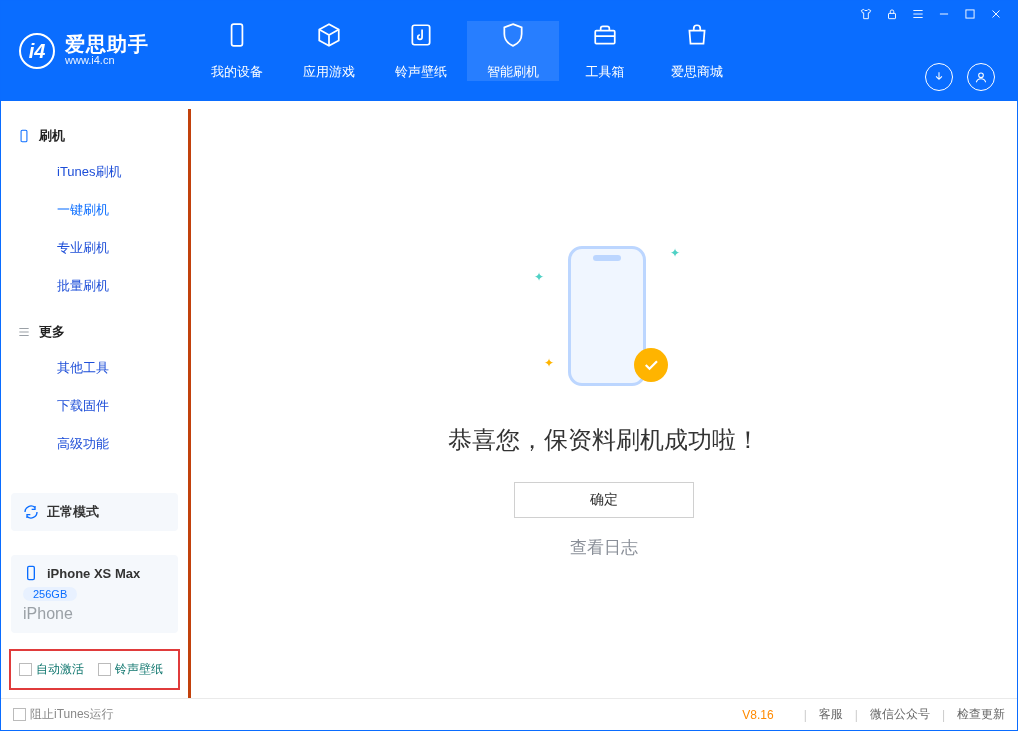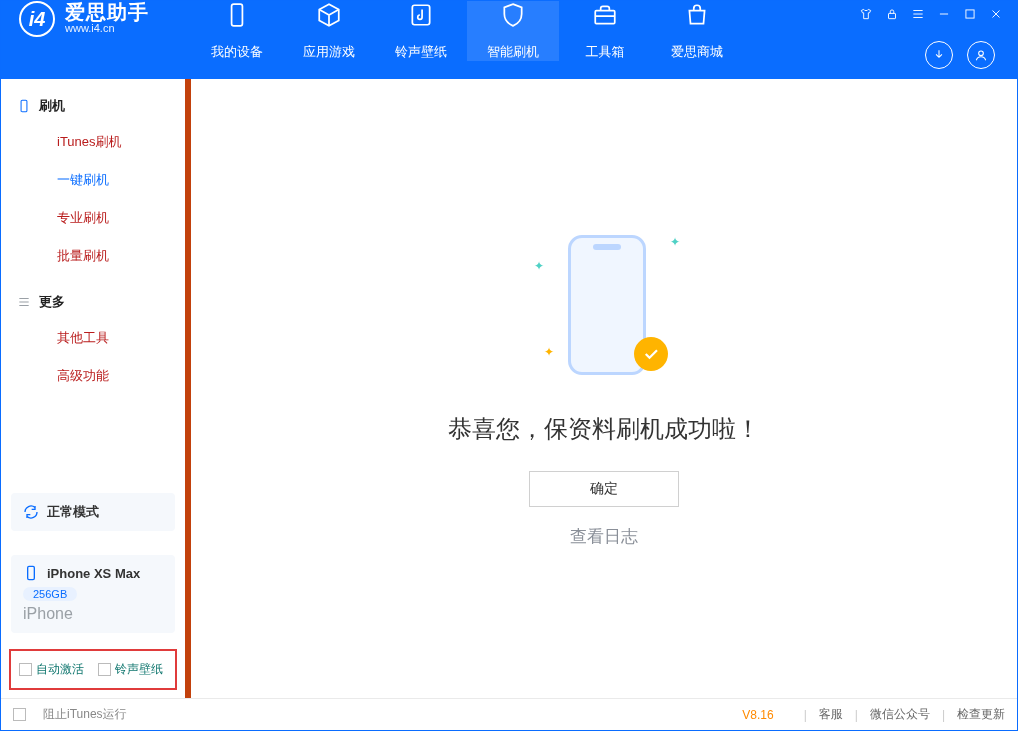--- a/index.html
+++ b/index.html
@@ -1,20 +1,20 @@
 <!DOCTYPE html>
 <html><head>
 <meta charset="utf-8">
 <style>
 * { margin: 0; padding: 0; box-sizing: border-box; font-family: "Microsoft YaHei", Arial, sans-serif; }
 body { background: #fff; }
 .window { width: 1018px; height: 731px; border: 1px solid #0a6cff; display: flex; flex-direction: column; background: #fff; }
 
 
-.header { height: 78px; background: linear-gradient(180deg,#0a6dff 0%,#0a6dff 100%); display: flex; align-items: flex-start; color: #fff; position: relative; }
+.header { height: 100px; background: linear-gradient(180deg,#0a6dff 0%,#0a6dff 100%); display: flex; align-items: center; color: #fff; position: relative; }
 .logo-block { display: flex; align-items: center; padding: 0 20px 0 18px; min-width: 190px; }
 .logo-mark { width: 36px; height: 36px; border: 2px solid #fff; border-radius: 50%; display: flex; align-items: center; justify-content: center; font-size: 20px; font-weight: 700; font-style: italic; margin-right: 10px; }
 .logo-text .cn { font-size: 20px; font-weight: 600; letter-spacing: 1px; line-height: 1; }
 .logo-text .url { font-size: 11px; opacity: .9; line-height: 1.2; }
 
 .nav { display: flex; }
 .nav-item { width: 92px; display: flex; flex-direction: column; align-items: center; justify-content: center; gap: 14px; font-size: 13px; cursor: pointer; position: relative; }
 .nav-item.active { background: rgba(255,255,255,.12); }
 .nav-ico { width: 28px; height: 28px; display: flex; align-items: center; justify-content: center; }
 .nav-ico svg { width: 26px; height: 26px; fill: none; stroke: #fff; stroke-width: 1.6; }
@@ -24,25 +24,25 @@
 .win-ctrls span { width: 14px; height: 14px; display: flex; align-items: center; justify-content: center; cursor: pointer; }
 .win-ctrls svg { width: 14px; height: 14px; stroke: #fff; stroke-width: 1.6; fill: none; }
 .hdr-btns { display: flex; gap: 14px; padding-right: 8px; }
 .hdr-btns span { width: 28px; height: 28px; border: 1.5px solid #fff; border-radius: 50%; display: flex; align-items: center; justify-content: center; cursor: pointer; }
 .hdr-btns svg { width: 14px; height: 14px; stroke: #fff; stroke-width: 1.8; fill: none; }
 
 
 .body { flex: 1; display: flex; min-height: 0; }
 
 
-.sidebar { width: 190px; border-right: 6px solid #c2410c; display: flex; flex-direction: column; font-size: 13px; color: #333; }
+.sidebar { width: 190px; border-right: 3px solid #c2410c; display: flex; flex-direction: column; font-size: 13px; color: #333; margin-top: 8px; }
 .side-section-hd { display: flex; align-items: center; gap: 8px; padding: 18px 16px 8px 16px; font-weight: 600; color: #222; }
 .side-section-hd svg { width: 14px; height: 14px; }
 .side-items { }
-.side-item { padding: 10px 10px 10px 56px; cursor: pointer; color: #b91c1c; }
+.side-item { padding: 10px 10px 10px 56px; cursor: pointer; color: #1d4ed8; }
 .side-item.active { color: #0a6dff; }
 
 .device-cards { margin-top: auto; padding: 10px; display: flex; flex-direction: column; gap: 24px; }
 .card { background: #f5f8fc; border-radius: 4px; padding: 10px 12px; font-size: 12px; color: #333; }
 .card .row1 { display: flex; align-items: center; gap: 8px; font-size: 13px; font-weight: 600; }
 .card .row1 svg { width: 16px; height: 16px; }
 .pill { display: inline-block; background: #e8f1ff; color: #0a6dff; font-size: 11px; border-radius: 10px; padding: 1px 10px; margin-top: 6px; }
 .sub { color: #9aa0a6; font-size: 16px; margin-top: 4px; }
 
 .opt-row { border: 2px solid #e03b3b; margin: 6px 8px 8px 8px; padding: 10px 8px; display: flex; gap: 14px; align-items: flex-start; font-size: 12px; color: #0f766e; }
@@ -55,26 +55,26 @@
 .phone { position: absolute; left: 34px; top: 6px; width: 78px; height: 140px; border: 3px solid #bcd6ff; border-radius: 14px; background: #f0f6ff; }
 .phone:before { content: ""; position: absolute; left: 50%; top: 6px; transform: translateX(-50%); width: 28px; height: 6px; background: #bcd6ff; border-radius: 3px; }
 .check { position: absolute; right: 6px; bottom: 18px; width: 34px; height: 34px; background: #ffb400; border-radius: 50%; display: flex; align-items: center; justify-content: center; }
 .check svg { width: 18px; height: 18px; stroke: #fff; stroke-width: 3; fill: none; }
 .spark { position: absolute; font-size: 12px; }
 .spark.a { left: 0; top: 30px; color: #4fd1c5; }
 .spark.b { right: -6px; top: 6px; color: #4fd1c5; }
 .spark.c { left: 10px; bottom: 30px; color: #ffb400; }
 
 .msg { font-size: 24px; color: #333; margin-bottom: 26px; }
-.ok-btn { width: 150px; height: 36px; border: 1px solid #d0d0d0; background: #fff; font-size: 14px; color: #333; cursor: pointer; margin-bottom: 18px; }
+.ok-btn { width: 180px; height: 36px; border: 1px solid #d0d0d0; background: #fff; font-size: 14px; color: #333; cursor: pointer; margin-bottom: 18px; }
 .log-link { font-size: 17px; color: #8a8f98; cursor: pointer; }
 
 
 .footer { height: 32px; border-top: 1px solid #eaeaea; display: flex; align-items: center; font-size: 12px; color: #888; padding: 0 12px; }
-.footer label { display: flex; align-items: center; gap: 17px; cursor: pointer; }
+.footer label { display: flex; align-items: center; gap: 4px; cursor: pointer; }
 .footer .spacer { flex: 1; }
 .footer .ver { color: #ff8a00; margin-right: 18px; }
 .footer .lnk { color: #666; cursor: pointer; }
 .footer .sep { color: #ccc; margin: 0 12px; }
 </style>
 </head>
 <body>
 
 <div class="window">
 
@@ -209,20 +209,21 @@
       </div>
 
       <div class="side-section-hd">
         <svg viewBox="0 0 24 24" style="stroke:#9aa0a6;fill:none;stroke-width:1.8">
             <path d="M4 6h16M4 12h16M4 18h16"></path>
           </svg>
         <span>更多</span>
       </div>
       <div class="side-items">
         <div class="side-item">其他工具</div>
+        <div class="side-item">下载固件</div>
         <div class="side-item">高级功能</div>
       </div>
 
       <div class="device-cards">
         <div class="card">
           <div class="row1">
             <svg viewBox="0 0 24 24" style="stroke:#0a6dff;fill:none;stroke-width:2">
                 <path d="M3 12a9 9 0 0 1 15-6.7M21 12a9 9 0 0 1-15 6.7"></path>
                 <path d="M18 3v5h-5M6 21v-5h5"></path>
               </svg>

